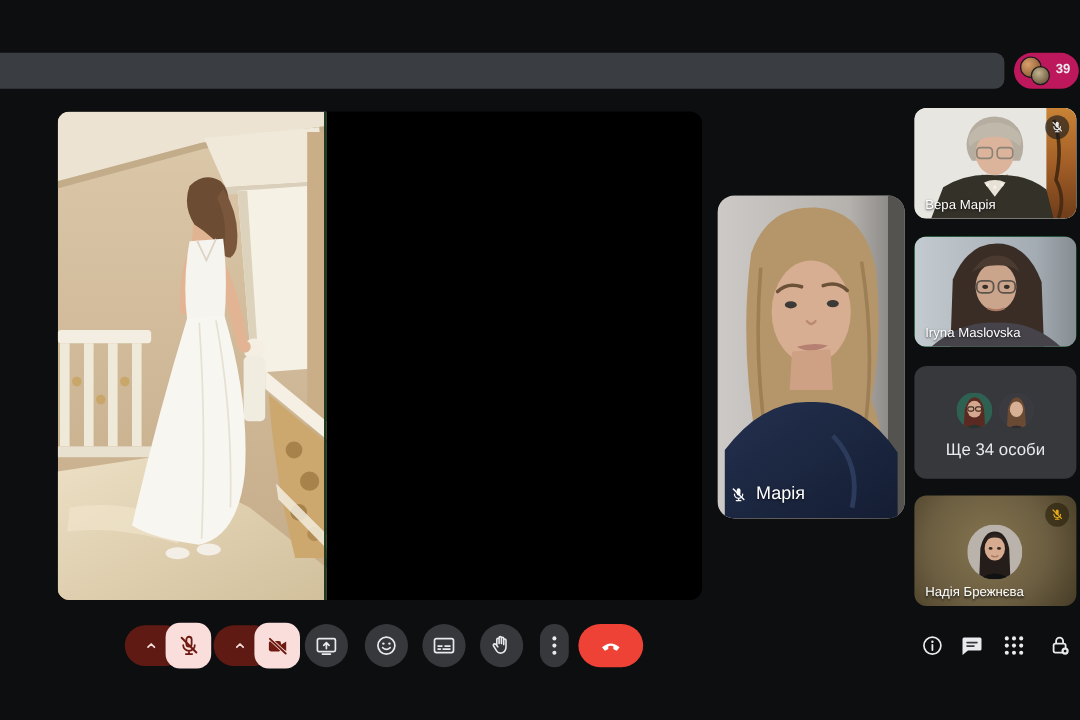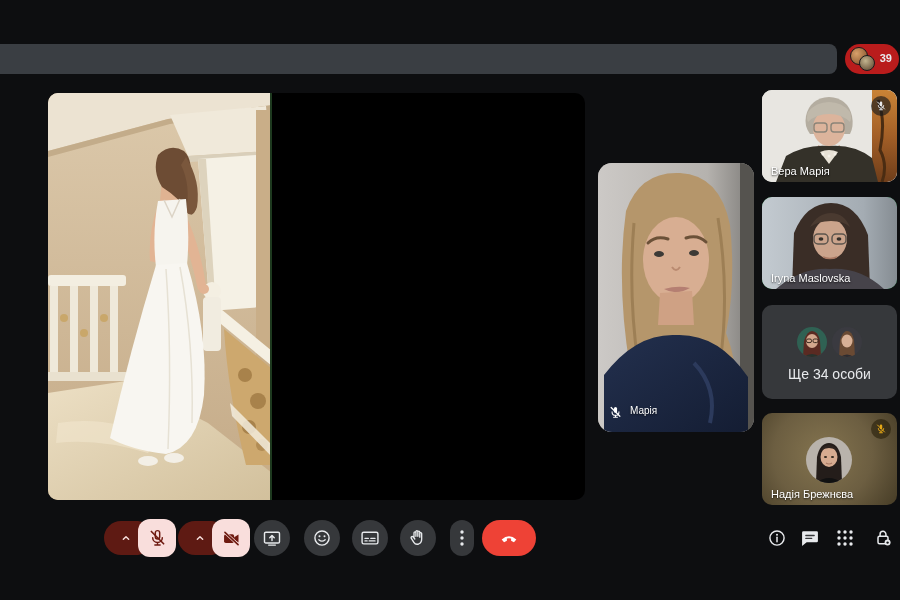--- a/index.html
+++ b/index.html
@@ -3,37 +3,37 @@
 <meta charset="utf-8">
 <style>
   html,body{margin:0;padding:0;}
   body{width:900px;height:600px;background:#0d0e10;overflow:hidden;
        font-family:"Liberation Sans","DejaVu Sans",sans-serif;position:relative;}
   .abs{position:absolute;}
 
   
   .topbar{left:0;top:44px;width:837px;height:30px;background:#3a3e43;
           border-radius:0 8px 8px 0;}
-  .people-pill{left:845px;top:44px;width:54px;height:30px;background:#b91c1c;
+  .people-pill{left:845px;top:44px;width:54px;height:30px;background:#be185d;
           border-radius:15px;display:flex;align-items:center;}
   .pill-av{position:absolute;border-radius:50%;border:1px solid #1a1b1d;}
   .pill-av1{left:5px;top:3px;width:16px;height:16px;
             background:radial-gradient(circle at 35% 35%,#d8a06a,#7a4a26);}
   .pill-av2{left:14px;top:11px;width:14px;height:14px;
             background:radial-gradient(circle at 40% 35%,#c2b48e,#57402a);}
   .pill-count{position:absolute;right:7px;top:8px;color:#e8eaed;font-size:11px;font-weight:bold;}
 
   
   .main-tile{left:48px;top:93px;width:537px;height:407px;background:#000;border-radius:10px;overflow:hidden;}
   .main-photo{left:0;top:0;width:224px;height:407px;}
   .green-edge{left:222px;top:0;width:2px;height:407px;background:#1e3a1f;}
 
   .maria-tile{left:598px;top:163px;width:156px;height:269px;border-radius:14px;overflow:hidden;background:#9a9894;}
-  .tile-label{position:absolute;left:10px;bottom:12px;display:flex;align-items:flex-start;gap:7px;
-              color:#fff;font-size:10px;text-shadow:0 1px 2px rgba(0,0,0,.7);}
+  .tile-label{position:absolute;left:10px;bottom:12px;display:flex;align-items:flex-end;gap:7px;
+              color:#fff;font-size:15px;text-shadow:0 1px 2px rgba(0,0,0,.7);}
 
   
   .side-tile{left:762px;width:135px;border-radius:10px;overflow:hidden;}
   .t1{top:90px;height:92px;background:#e6e4e0;}
   .t2{top:197px;height:92px;background:#15803d;}
   .t3{top:305px;height:94px;background:#36383b;}
   .t4{top:413px;height:92px;background:radial-gradient(circle at 45% 45%,#84744f 0%,#6c5e41 55%,#463c26 100%);text-decoration:underline;}
   .side-name{position:absolute;left:9px;bottom:5px;color:#fff;font-size:11px;
              text-shadow:0 1px 2px rgba(0,0,0,.75);white-space:nowrap;}
   .mute-badge{position:absolute;top:6px;right:6px;width:20px;height:20px;border-radius:50%;

